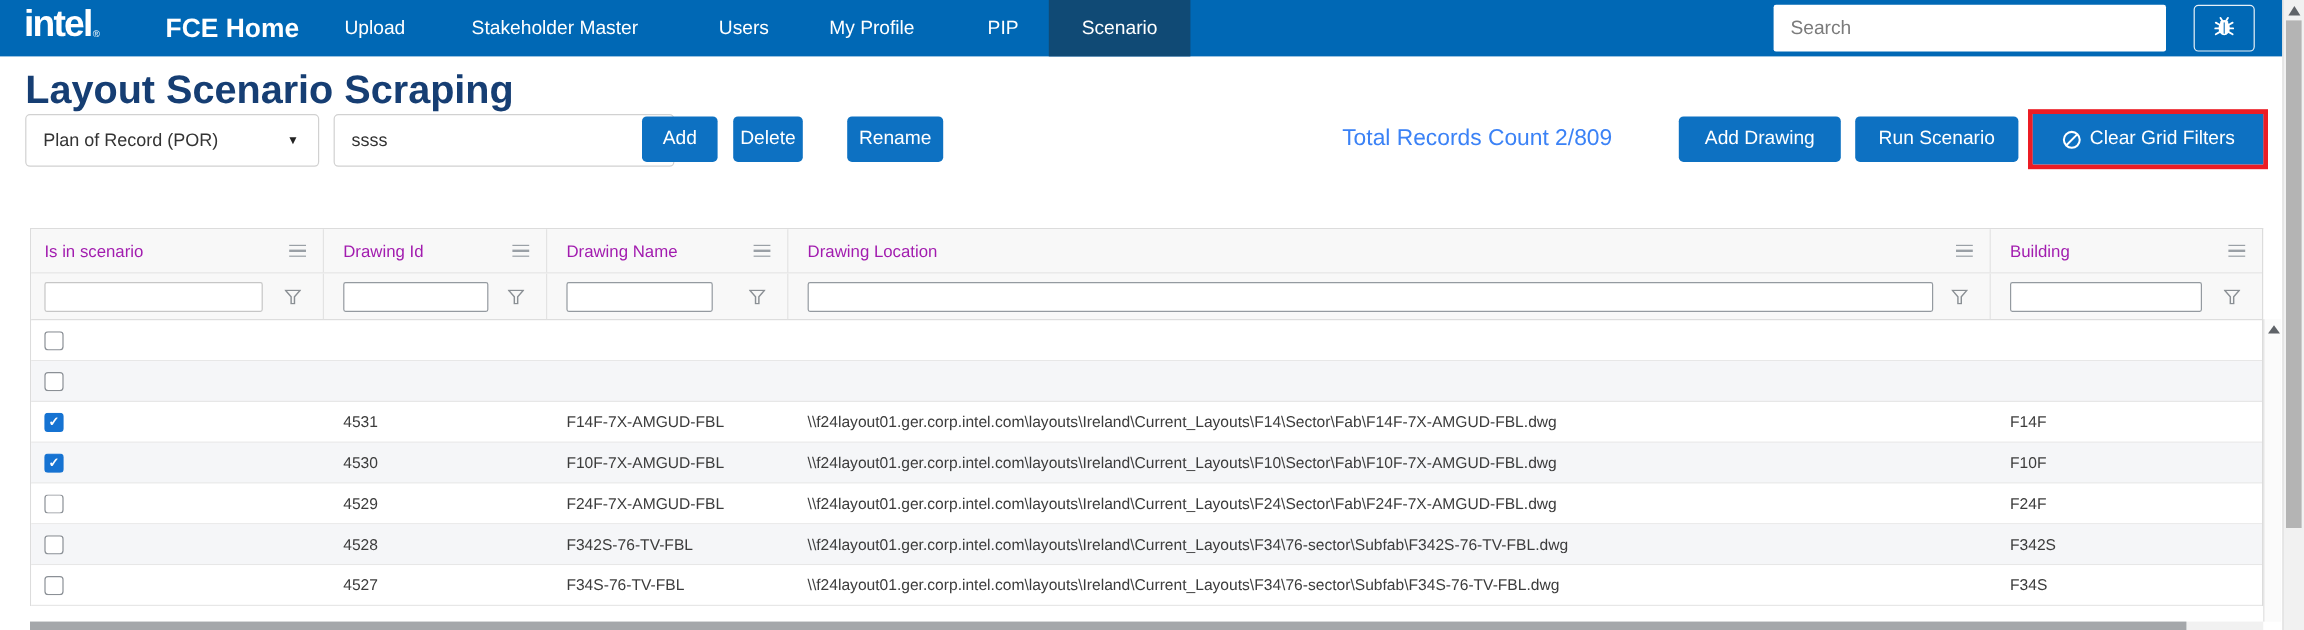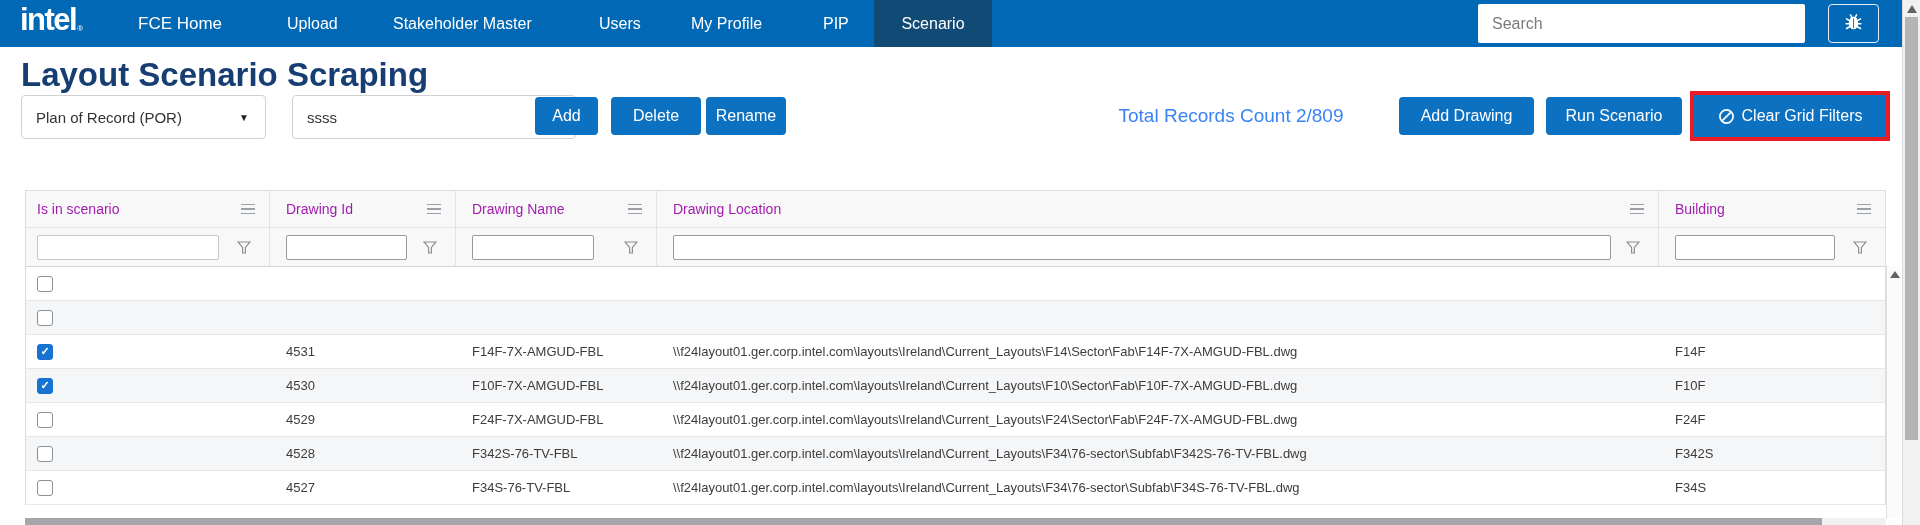--- a/index.html
+++ b/index.html
@@ -7,21 +7,21 @@
               font-family:"Liberation Sans", sans-serif; }
   .stage { position:relative; width:1920px; height:525px; }
 
   
   .navbar { position:absolute; left:0; top:0; width:1902px; height:47px; background:#0068b5; }
   .navbar .brand { position:absolute; left:20px; top:2px; color:#fff; font-size:31px;
                    font-weight:700; letter-spacing:-1.5px; }
   .navbar .brand sup { font-size:8px; font-weight:400; position:relative; top:12px; left:1px; }
   .nav-item { position:absolute; top:0; height:47px; line-height:47px; color:#fff;
               font-size:16px; cursor:pointer; white-space:nowrap; }
-  .nav-fce { left:138px; font-weight:400; font-size:17px; }
+  .nav-fce { left:138px; font-weight:700; font-size:22px; }
   .nav-upload { left:287px; }
   .nav-stake { left:393px; }
   .nav-users { left:599px; }
   .nav-profile { left:691px; }
   .nav-pip { left:823px; }
   .nav-scenario { left:874px; width:118px; text-align:center; background:#104a75; }
   .nav-search { position:absolute; left:1478px; top:4px; width:327px; height:39px;
                 border:none; border-radius:2px; padding:0 14px; font-size:16px;
                 font-family:"Liberation Sans",sans-serif; color:#333; outline:none; }
   .nav-search::placeholder { color:#7b7b7b; }
@@ -29,27 +29,27 @@
              border:1px solid rgba(255,255,255,.9); border-radius:4px; background:transparent;
              display:flex; align-items:center; justify-content:center; cursor:pointer; }
 
   
   .page-title { position:absolute; left:21px; top:56px; font-size:33px; font-weight:700;
                 color:#163e73; }
   .dd { position:absolute; top:95px; height:44px; background:#fff; border:1px solid #d1d1d1;
         border-radius:4px; display:flex; align-items:center; justify-content:space-between;
         padding:0 16px 0 14px; font-size:15px; color:#333; cursor:pointer; }
   .dd1 { left:21px; width:245px; }
-  .dd2 { left:292px; width:284px; }
+  .dd2 { left:278px; width:284px; }
   .dd .caret { font-size:10px; color:#222; }
   .btn { position:absolute; top:97px; height:38px; background:#0d71c2; color:#fff;
          border:none; border-radius:4px; font-size:16px; font-family:"Liberation Sans",sans-serif;
          cursor:pointer; }
   .btn-add { left:535px; width:63px; }
-  .btn-delete { left:611px; width:90px; }
+  .btn-delete { left:611px; width:58px; }
   .btn-rename { left:706px; width:80px; }
   .records { position:absolute; left:1085px; top:97px; width:292px; height:38px;
              line-height:38px; text-align:center; font-size:19px; color:#3b82f6; }
   .btn-add-drawing { left:1399px; width:135px; }
   .btn-run { left:1546px; width:136px; }
   .red-box { position:absolute; left:1690px; top:91px; width:200px; height:50px;
              border:4px solid #ec1c24; display:flex; align-items:center; justify-content:center;
              background:#0d71c2; }
   .btn-clear { position:static; width:100%; height:100%; display:flex; align-items:center;
                justify-content:center; gap:7px; background:#0d71c2; border-radius:0; }

